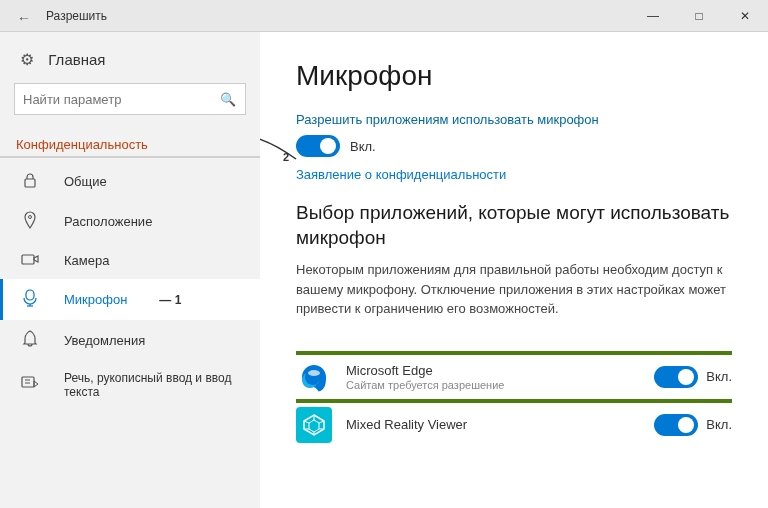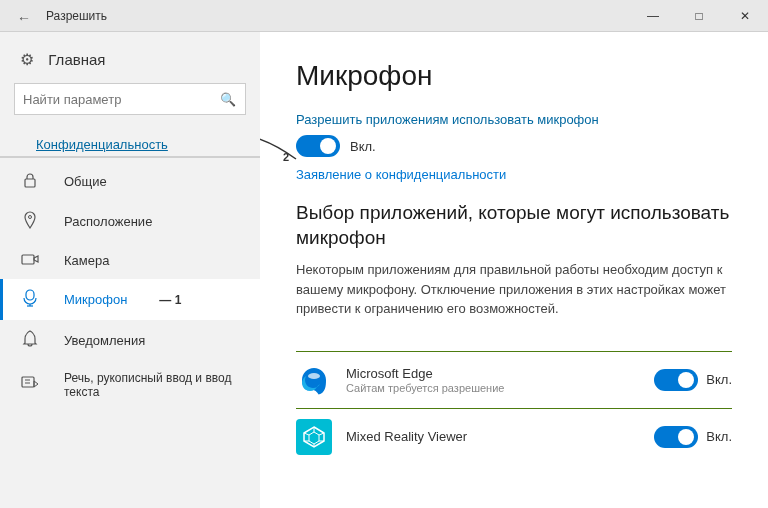--- a/index.html
+++ b/index.html
@@ -109,23 +109,22 @@
       background: transparent;
       color: #555;
     }
     .search-icon {
       color: #666;
       font-size: 13px;
     }
 
     .section-header {
       font-size: 13px;
-      color: #0369a1;
-      padding: 6px 20px 4px 36px;
-      text-decoration: underline;
+      color: #c2410c;
+      padding: 6px 20px 4px 16px;
       cursor: pointer;
     }
     .section-divider {
       height: 2px;
       background: #d0d0d0;
       margin: 0 0 4px 0;
     }
 
     .sidebar-item {
       display: flex;
@@ -225,22 +224,22 @@
       font-size: 13px;
       color: #444;
       line-height: 1.5;
       margin-bottom: 32px;
     }
 
     
     .app-item {
       display: flex;
       align-items: center;
-      padding: 10px 0;
-      border-top: 1px solid #4d7c0f;
+      padding: 4px 0;
+      border-top: 4px solid #4d7c0f;
     }
     .app-icon {
       width: 36px;
       height: 36px;
       flex-shrink: 0;
       margin-right: 14px;
       border-radius: 2px;
       display: flex;
       align-items: center;
       justify-content: center;

